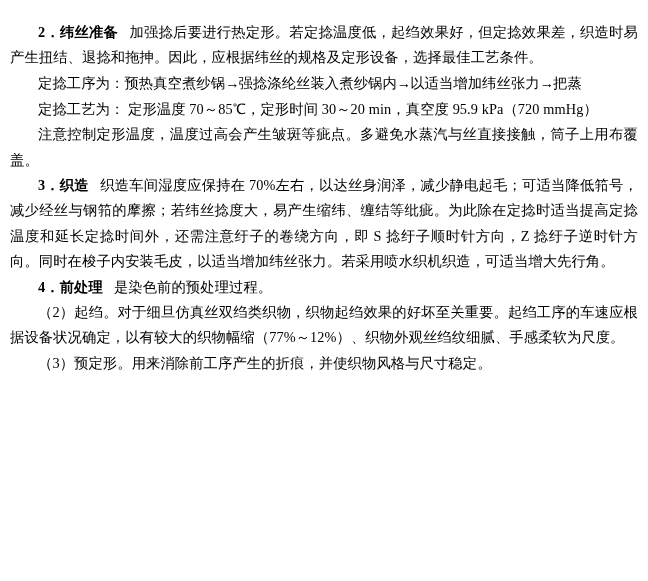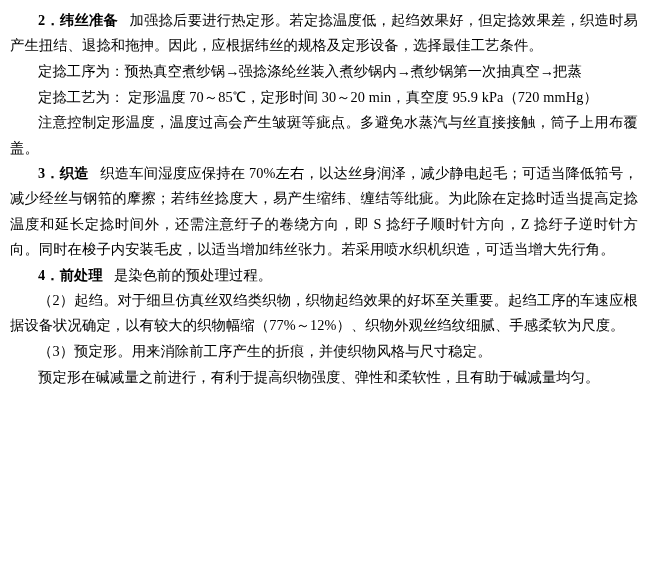--- a/index.html
+++ b/index.html
@@ -11,21 +11,21 @@
     height: 581px;
     background: #ffffff;
     font-family: "Liberation Serif", serif;
     color: #000000;
     overflow: hidden;
   }
   .page {
     width: 648px;
     height: 423px;
     box-sizing: border-box;
-    padding: 8px 10px 0 10px;
+    padding: 20px 10px 0 10px;
     position: relative;
   }
   p {
     margin: 0 0 0.5px 0;
     font-size: 14.3px;
     line-height: 25.2px;
     text-align: justify;
     text-justify: inter-ideograph;
     letter-spacing: 0.1px;
   }
@@ -53,21 +53,21 @@
 </head>
 <body>
 
 <div class="page">
 
   <p class="indent2">
     <span class="b">2．</span><span class="b">纬丝准备</span>&nbsp;&nbsp;&nbsp;<span>加强捻后要进行热定形。若定捻温度低，起绉效果好，但定捻效果差，织造时易产生扭结、退捻和拖抻。因此，应根据纬丝的规格及定形设备，选择最佳工艺条件。</span>
   </p>
 
   <p class="indent2">
-    <span>定捻工序为：</span><span class="flowline"><span>预热真空煮纱锅</span><span class="arrow">→</span><span>强捻涤纶丝装入煮纱锅内</span><span class="arrow">→</span><span>煮纱锅第一次抽真空</span><span class="arrow">→</span><span>把蒸</span></span>
+    <span>定捻工序为：</span><span class="flowline"><span>预热真空煮纱锅</span><span class="arrow">→</span><span>强捻涤纶丝装入煮纱锅内</span><span class="arrow">→</span><span>以适当增加纬丝张力</span><span class="arrow">→</span><span>把蒸</span></span>
   </p>
 
 
   <p class="indent2">
     <span>定捻工艺为：</span>&nbsp;<span>定形温度</span>&nbsp;<span class="en">70～85℃</span>，<span>定形时间</span>&nbsp;<span class="en">30～20 min</span>，<span>真空度</span>&nbsp;<span class="en">95.9 kPa（720 mmHg）</span>
   </p>
 
   <p class="indent2">
     <span>注意控制定形温度，温度过高会产生皱斑等疵点。多避免水蒸汽与丝直接接触，筒子上用布覆盖。</span>
   </p>
@@ -82,18 +82,15 @@
 
 
   <p class="indent2">
     <span>（2）起绉。</span><span>对于细旦仿真丝双</span><span class="wavy">绉</span><span>类织物，织物起</span><span class="wavy">绉</span><span>效果的好坏至关重要。起绉工序的车速应根据设备状况确定，以有较大的织物幅缩（</span><span class="en">77%～12%</span><span>）、织物外观丝绉纹细腻、手感柔软为尺度。</span>
   </p>
 
   <p class="indent2">
     <span>（3）预定形。</span><span>用来消除前工序产生的折痕，并使织物风格与尺寸稳定。</span>
   </p>
 
-  <p class="indent2">
-    <span>预定形在碱减量之前进行，有利于提高织物强度、弹性和柔软性，且有助于碱减量均匀。</span>
-  </p>
 
 
 </div>
 
 </body></html>

